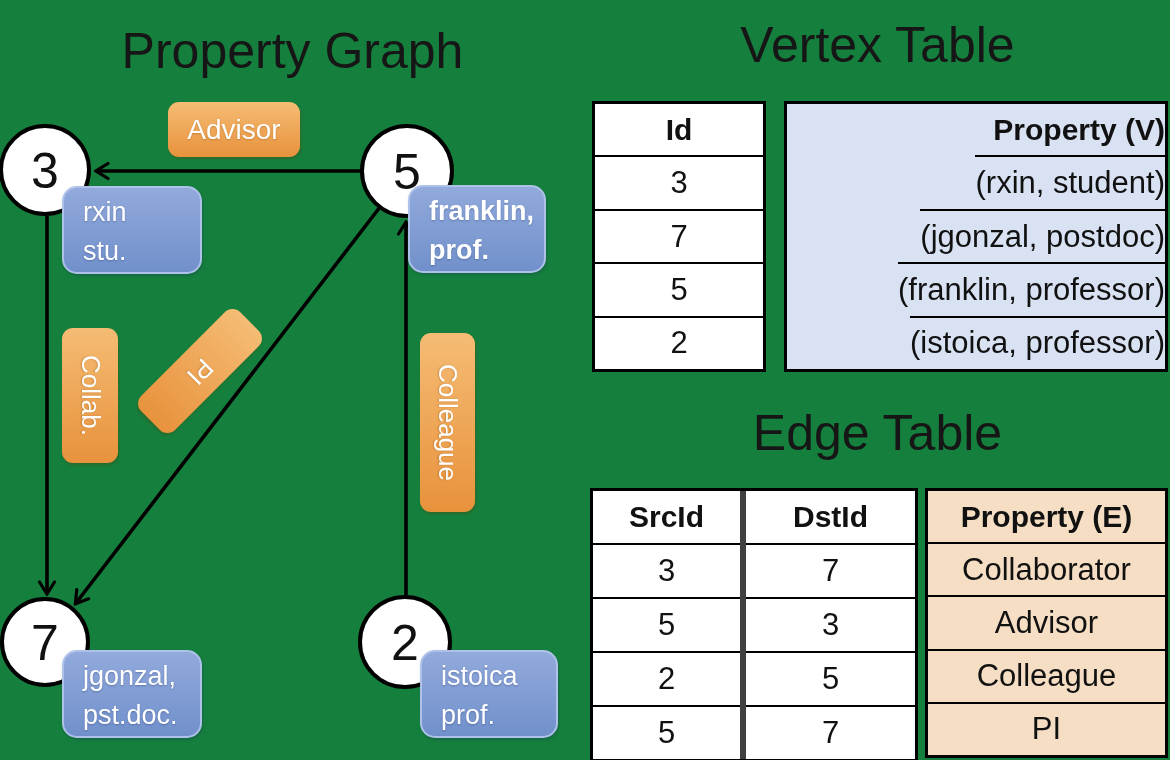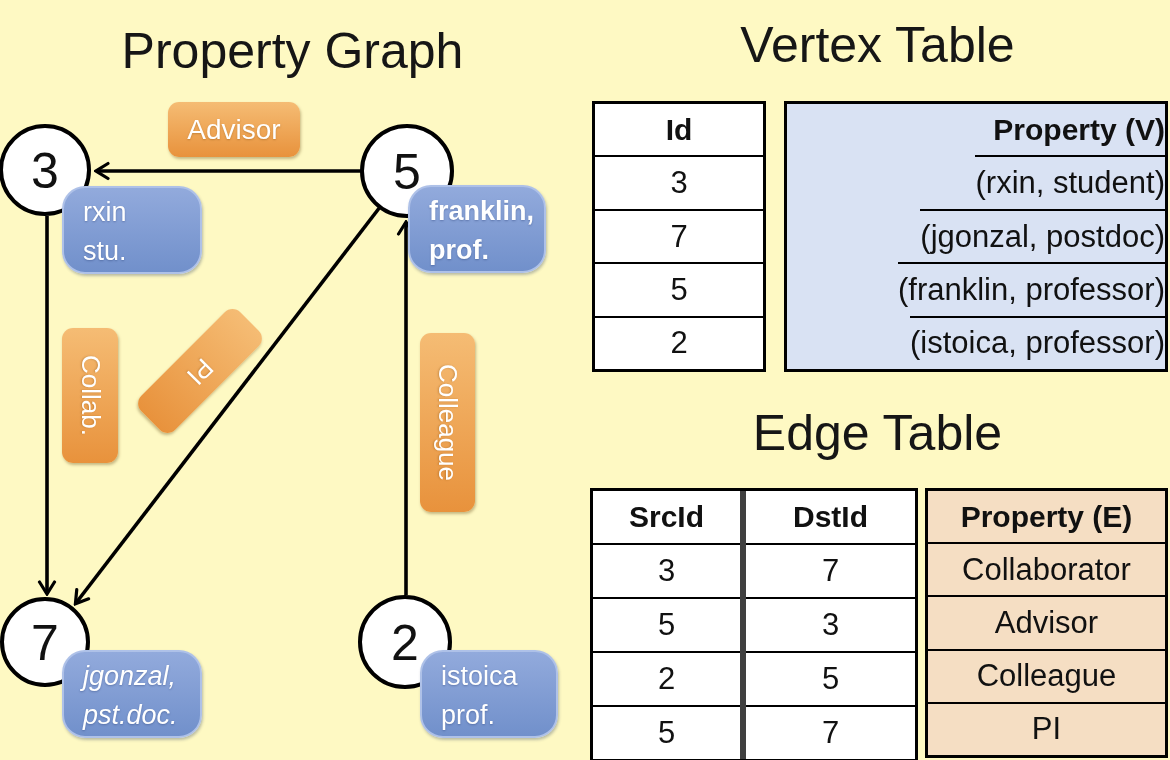--- a/index.html
+++ b/index.html
@@ -3,21 +3,21 @@
 <meta charset="utf-8">
 <style>
   * { margin: 0; padding: 0; box-sizing: border-box; }
   html, body { background: #ffffff; }
   body { font-family: "Liberation Sans", sans-serif; color: #111; }
 
   .stage {
     position: relative;
     width: 1170px;
     height: 760px;
-    background: #fef9c3;
+    background: #15803d;
     overflow: hidden;
   }
 
   .title {
     position: absolute;
     text-align: center;
     font-size: 50px;
     font-weight: 300;
     letter-spacing: 0px;
     color: #161616;
@@ -48,31 +48,31 @@
   .obox-pi        { left: 176px; top: 301px; width: 48px;  height: 140px; transform: rotate(45deg); }
   .vtext { transform: rotate(90deg); white-space: nowrap; font-size: 26px; }
 
   
   .bbox {
     position: absolute;
     width: 140px;
     height: 88px;
     background: linear-gradient(to bottom, #92AADC, #7190CB);
     border: 2px solid #AEC1E8;
-    border-radius: 23px;
+    border-radius: 15px;
     color: #fff;
     font-size: 27px;
     line-height: 39px;
     padding: 5px 0 0 19px;
     box-shadow: 1px 2px 3px rgba(30,50,90,0.3);
     text-shadow: 0 1px 2px rgba(30,50,100,0.35);
   }
   .bbox-rxin     { left: 62px;  top: 186px; }
   .bbox-franklin { left: 408px; top: 185px; width: 138px; font-weight: bold; }
-  .bbox-jgonzal  { left: 62px;  top: 650px; font-style: italic; }
+  .bbox-jgonzal  { left: 62px;  top: 650px; }
   .bbox-istoica  { left: 420px; top: 650px; width: 138px; }
 
   
   .tblock {
     position: absolute;
     border: 3px solid #000;
     display: flex;
     flex-direction: column;
     background: #fff;
   }

